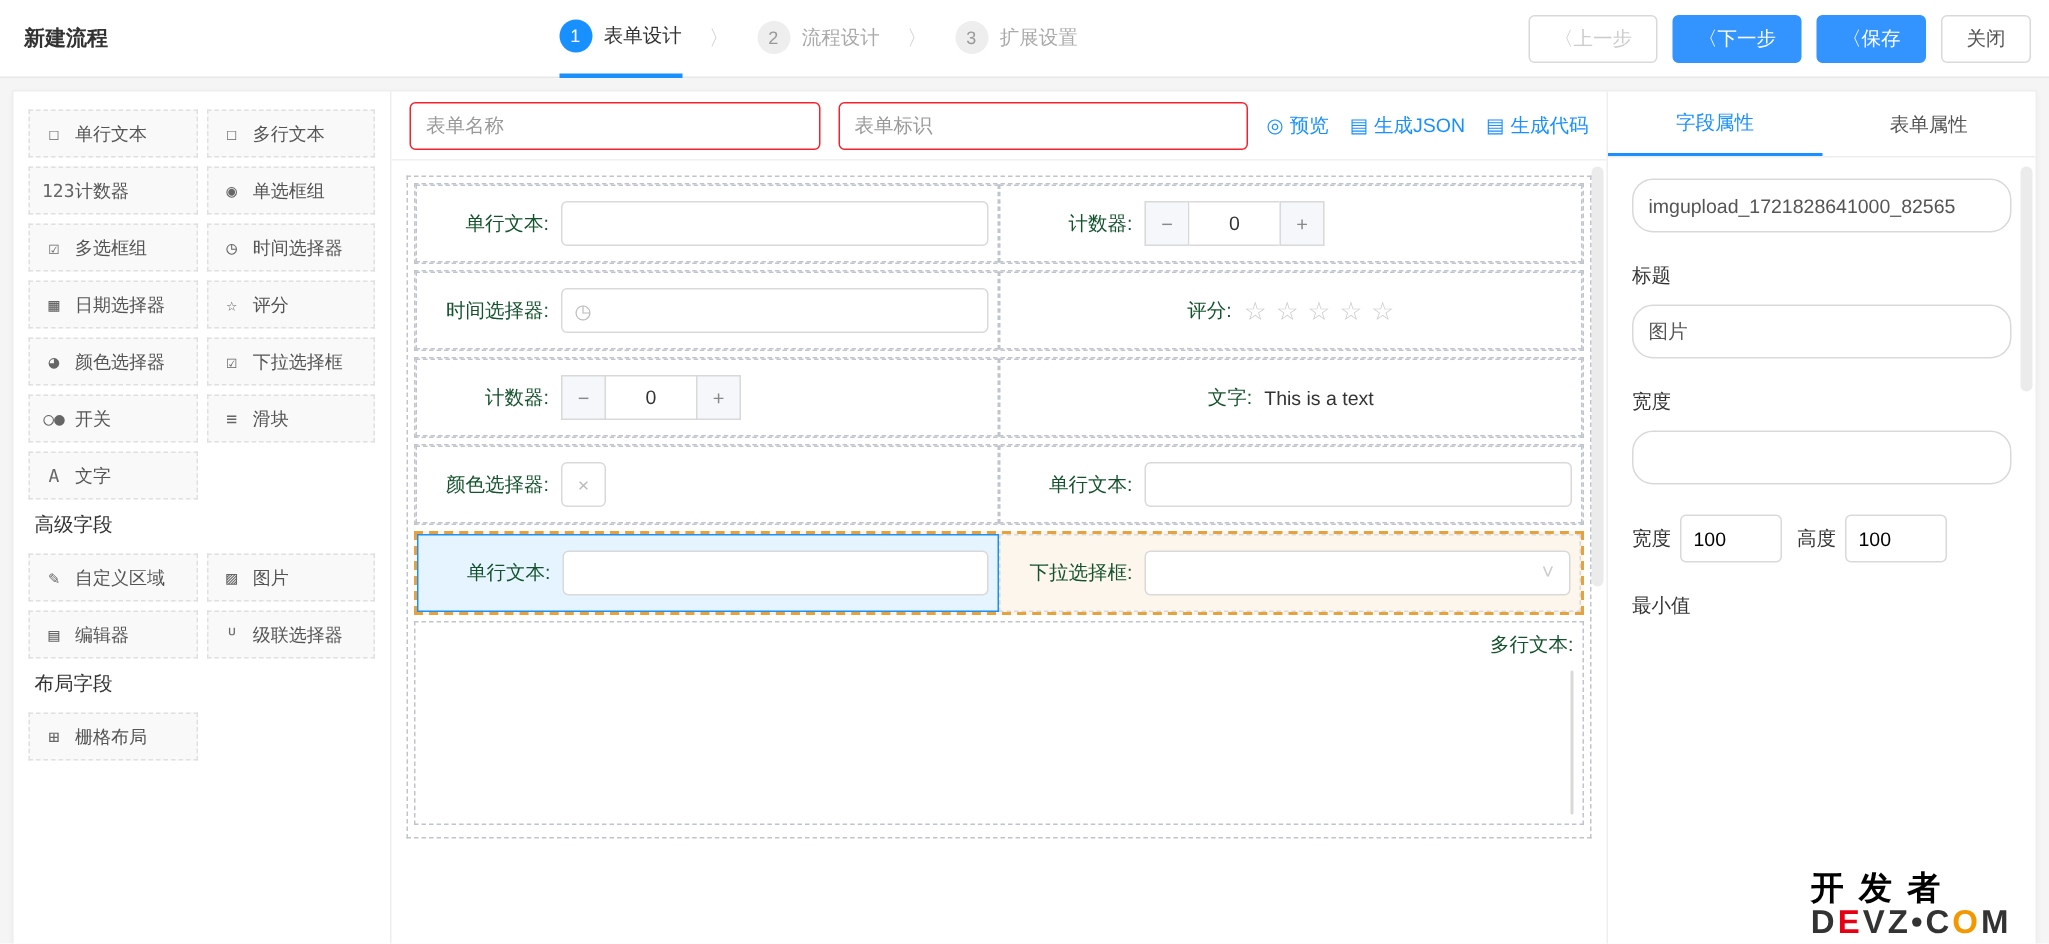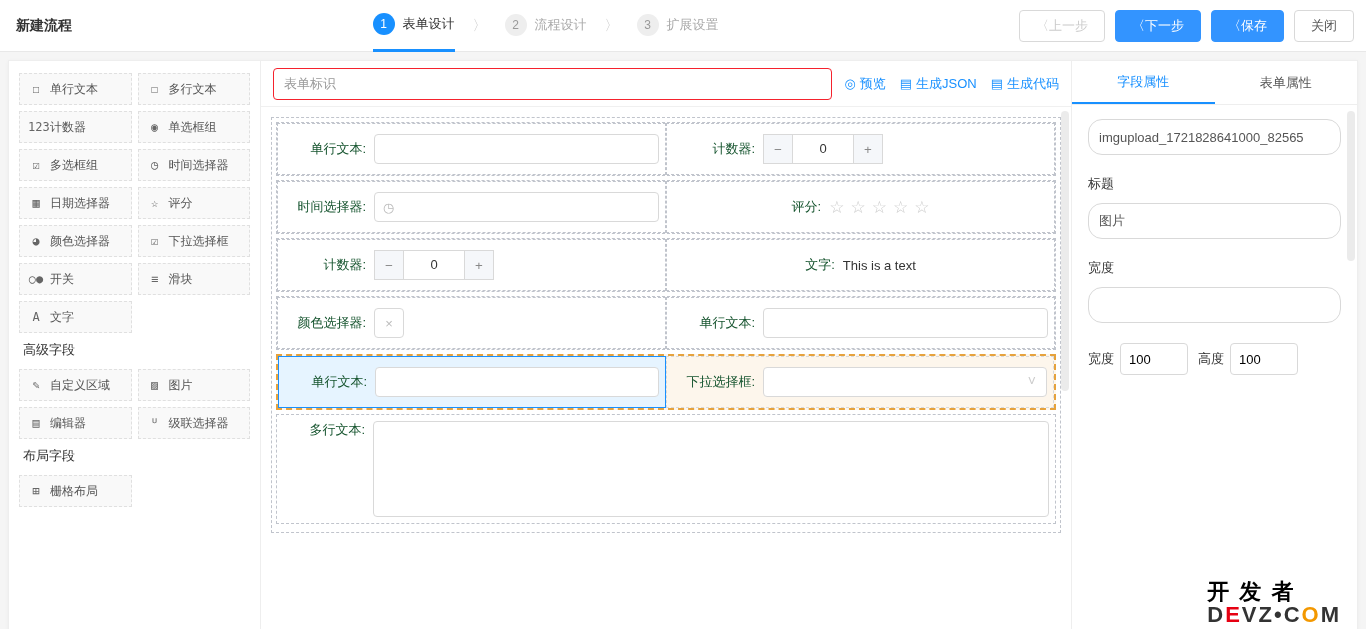--- a/index.html
+++ b/index.html
@@ -183,20 +183,21 @@
     <div class="field-list">
       <div class="field-item">
           <span class="ic">⊞</span>
           <span>栅格布局</span>
         </div>
     </div>
   </div>
 
   <div class="center-panel">
     <div class="center-toolbar">
+      <div class="form-input error">表单名称</div>
       <div class="form-input error">表单标识</div>
       <div class="toolbar-links">
         <span class="link">
             <span>◎</span>
             <span>预览</span>
           </span>
         <span class="link">
             <span>▤</span>
             <span>生成JSON</span>
           </span>
@@ -290,21 +291,21 @@
               </div>
         </div>
         <div class="cell">
           <div class="control">
                 <span class="control-label">下拉选择框:</span>
                 <div class="control-select"></div>
               </div>
         </div>
       </div>
       <div class="row-full">
-        <div class="control" style="align-items:flex-start;">
+        <div class="control" style="align-items:flex-end;flex-direction:column;">
               <span class="control-label">多行文本:</span>
               <div class="textarea"></div>
             </div>
       </div>
       </div>
       <div class="scrollbar" style="right:2px; top:4px; height:280px;"></div>
     </div>
   </div>
 
   <div class="right-panel">
@@ -329,20 +330,23 @@
           <div class="size-item">
               <span>宽度</span>
               <input value="100" style="">
             </div>
           <div class="size-item">
               <span>高度</span>
               <input value="100" style="">
             </div>
         </div>
       </div>
+      <div class="prop">
+        <span class="prop-label">最小值</span>
+      </div>
     </div>
     <div class="scrollbar" style="right:2px; top:50px; height:150px;"></div>
   </div>
 
   <div class="watermark">
     <div class="line1">开 发 者</div>
     <div class="line2"><span>D</span><span class="o1">E</span><span>V</span><span>Z</span><span>•</span><span>C</span><span class="o2">O</span><span>M</span></div>
   </div>
 
 </div>

